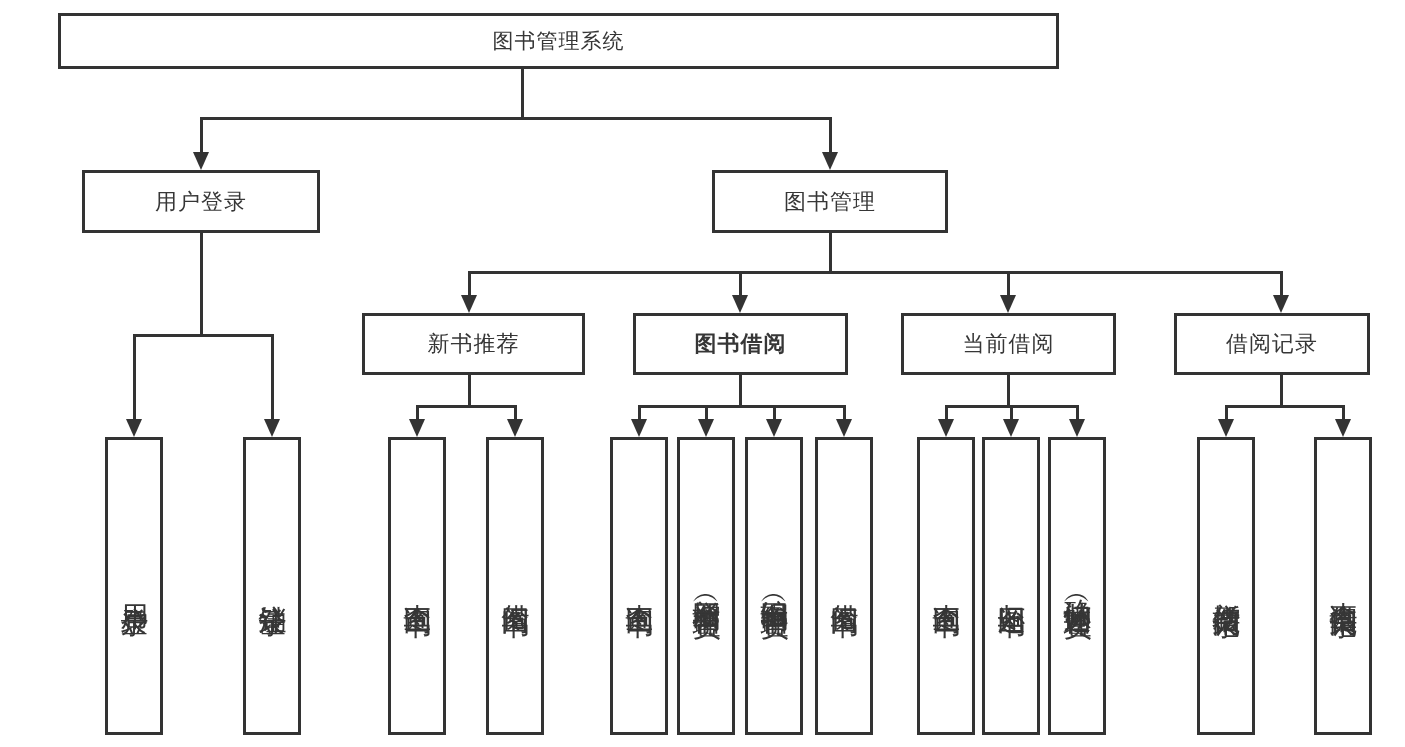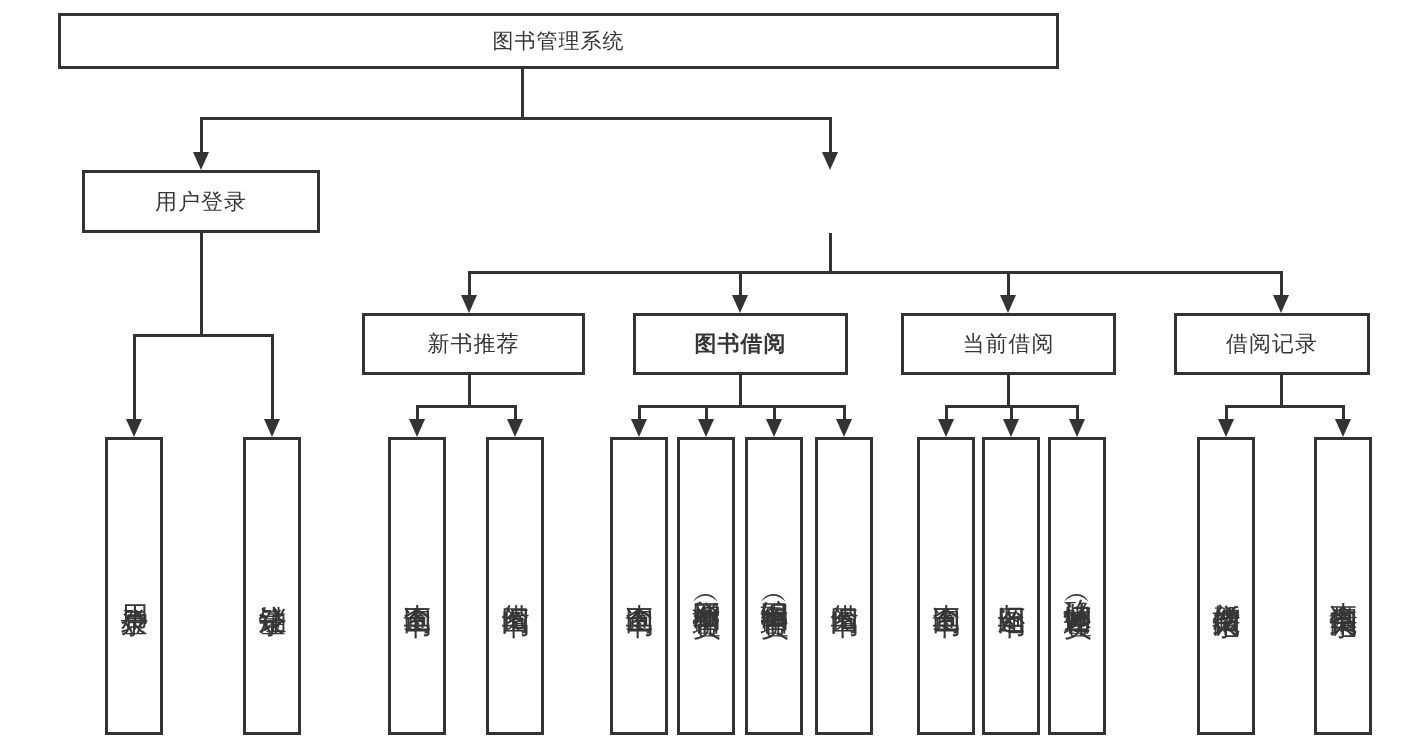--- a/index.html
+++ b/index.html
@@ -59,20 +59,21 @@
   <div class="node root-node" style="left:22px; top:13px; width:1001px; height:56px;margin-left:36px;">图书管理系统</div>
 
   <div class="vl" style="left:521px; top:69px; height:50px;"></div>
   <div class="hl" style="left:200px; top:117px; width:632px;"></div>
   <div class="vl" style="left:200px; top:117px; height:35px;"></div>
   <div class="arrow" style="left:193px; top:152px;"></div>
   <div class="vl" style="left:829px; top:117px; height:35px;"></div>
   <div class="arrow" style="left:822px; top:152px;"></div>
 
   <div class="node" style="left:82px; top:170px; width:238px; height:63px;">用户登录</div>
+  <div class="node" style="left:712px; top:170px; width:236px; height:63px;">图书管理</div>
 
   <div class="vl" style="left:200px; top:233px; height:103px;"></div>
   <div class="hl" style="left:133px; top:334px; width:141px;"></div>
   <div class="vl" style="left:133px; top:334px; height:85px;"></div>
   <div class="arrow" style="left:126px; top:419px;"></div>
   <div class="vl" style="left:271px; top:334px; height:85px;"></div>
   <div class="arrow" style="left:264px; top:419px;"></div>
 
   <div class="vl" style="left:829px; top:233px; height:40px;"></div>
   <div class="hl" style="left:468px; top:271px; width:815px;"></div>

